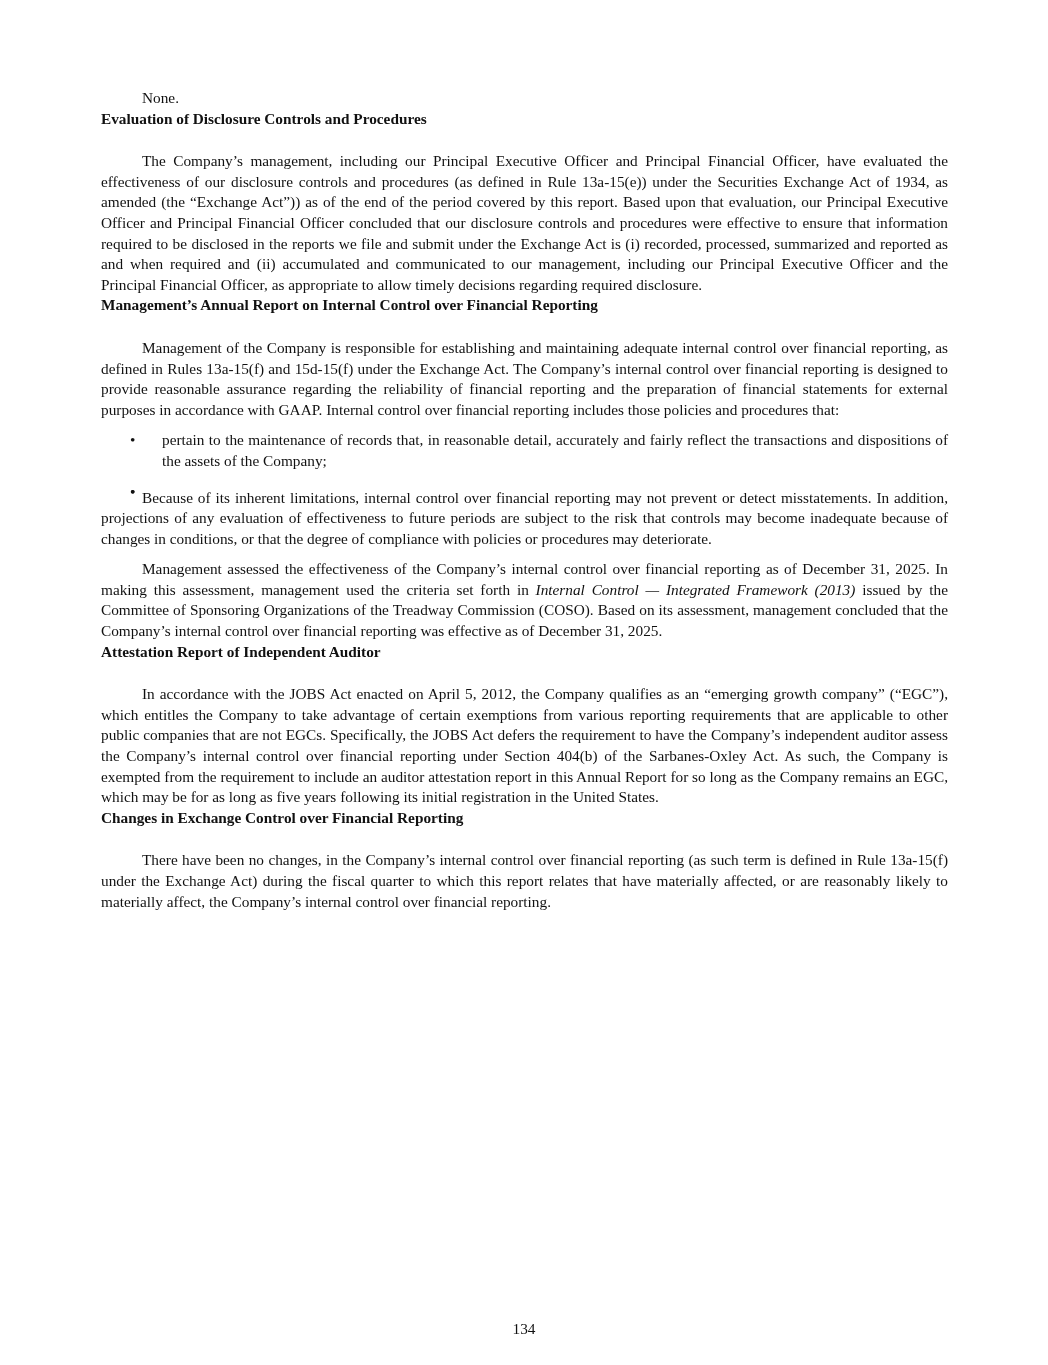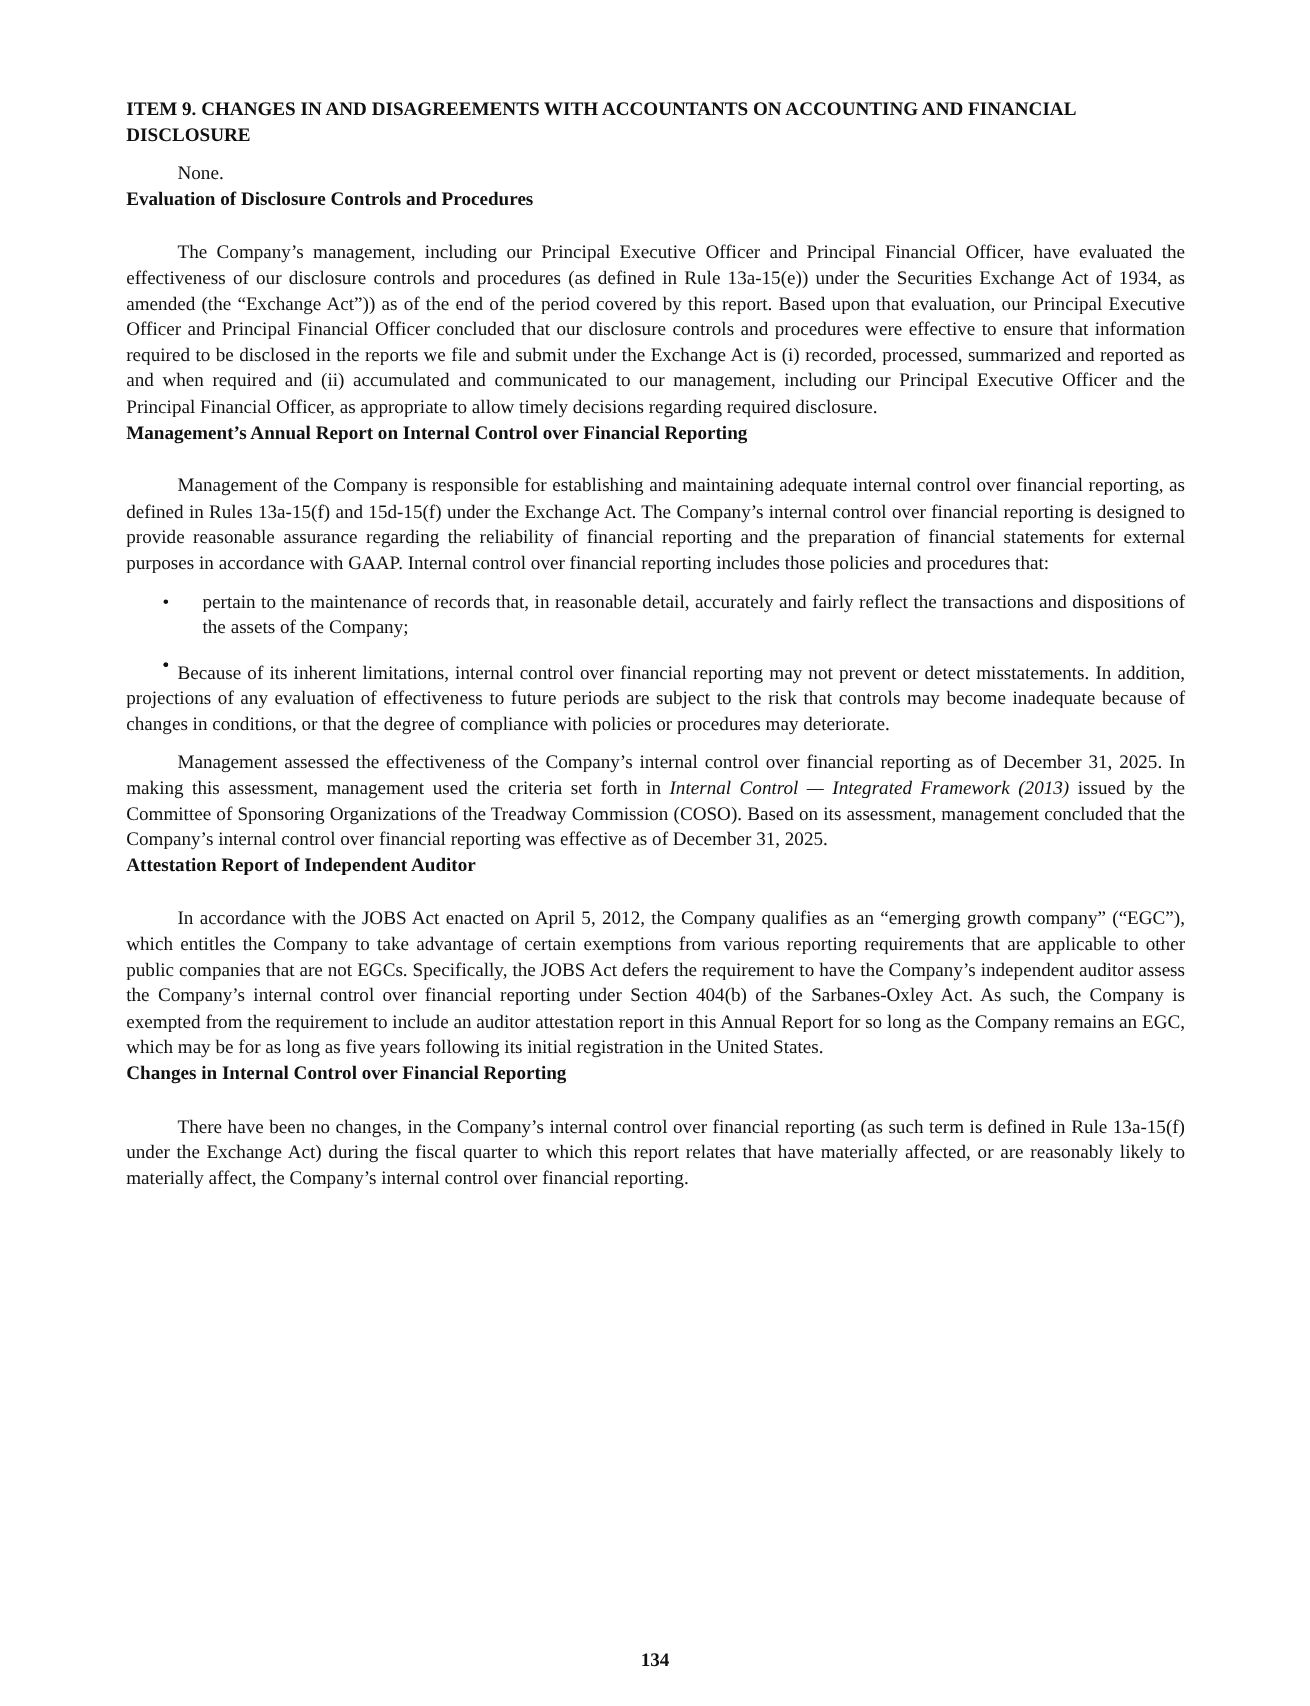--- a/index.html
+++ b/index.html
@@ -82,29 +82,27 @@
   }
   em {
     font-style: italic;
   }
   .page-number {
     position: absolute;
     top: 1319px;
     left: 0;
     width: 1048px;
     text-align: center;
-    font-weight: bold;
   }
 </style>
 </head>
 <body>
 
 <div class="page">
 
-  <h2 class="item">ITEM 9. CHANGES IN AND DISAGREEMENTS WITH ACCOUNTANTS ON ACCOUNTING AND FINANCIAL DISCLOSURE</h2>
   <p class="none-text">None.</p>
 
 
   <section>
     <h3 class="sub sec-first">Evaluation of Disclosure Controls and Procedures</h3>
     <p>The Company’s management, including our Principal Executive Officer and Principal Financial Officer, have evaluated the effectiveness of our disclosure controls and procedures (as defined in Rule 13a-15(e)) under the Securities Exchange Act of 1934, as amended (the “Exchange Act”)) as of the end of the period covered by this report. Based upon that evaluation, our Principal Executive Officer and Principal Financial Officer concluded that our disclosure controls and procedures were effective to ensure that information required to be disclosed in the reports we file and submit under the Exchange Act is (i) recorded, processed, summarized and reported as and when required and (ii) accumulated and communicated to our management, including our Principal Executive Officer and the Principal Financial Officer, as appropriate to allow timely decisions regarding required disclosure.</p>
   </section>
 
   <section>
     <h3 class="sub sec">Management’s Annual Report on Internal Control over Financial Reporting</h3>
@@ -124,19 +122,19 @@
     <p>Because of its inherent limitations, internal control over financial reporting may not prevent or detect misstatements. In addition, projections of any evaluation of effectiveness to future periods are subject to the risk that controls may become inadequate because of changes in conditions, or that the degree of compliance with policies or procedures may deteriorate.</p>
     <p><span>Management assessed the effectiveness of the Company’s internal control over financial reporting as of December 31, 2025. In making this assessment, management used the criteria set forth in </span><em>Internal Control — Integrated Framework (2013)</em><span> issued by the Committee of Sponsoring Organizations of the Treadway Commission (COSO). Based on its assessment, management concluded that the Company’s internal control over financial reporting was effective as of December 31, 2025.</span></p>
   </section>
 
   <section>
     <h3 class="sub sec">Attestation Report of Independent Auditor</h3>
     <p>In accordance with the JOBS Act enacted on April 5, 2012, the Company qualifies as an “emerging growth company” (“EGC”), which entitles the Company to take advantage of certain exemptions from various reporting requirements that are applicable to other public companies that are not EGCs. Specifically, the JOBS Act defers the requirement to have the Company’s independent auditor assess the Company’s internal control over financial reporting under Section 404(b) of the Sarbanes-Oxley Act. As such, the Company is exempted from the requirement to include an auditor attestation report in this Annual Report for so long as the Company remains an EGC, which may be for as long as five years following its initial registration in the United States.</p>
   </section>
 
   <section>
-    <h3 class="sub sec">Changes in Internal Control over Financial Reporting</h3>
+    <h3 class="sub sec">Changes in Exchange Control over Financial Reporting</h3>
     <p>There have been no changes, in the Company’s internal control over financial reporting (as such term is defined in Rule 13a-15(f) under the Exchange Act) during the fiscal quarter to which this report relates that have materially affected, or are reasonably likely to materially affect, the Company’s internal control over financial reporting.</p>
   </section>
 
 </div>
 
 <div class="page-number">134</div>
 
 </body></html>

